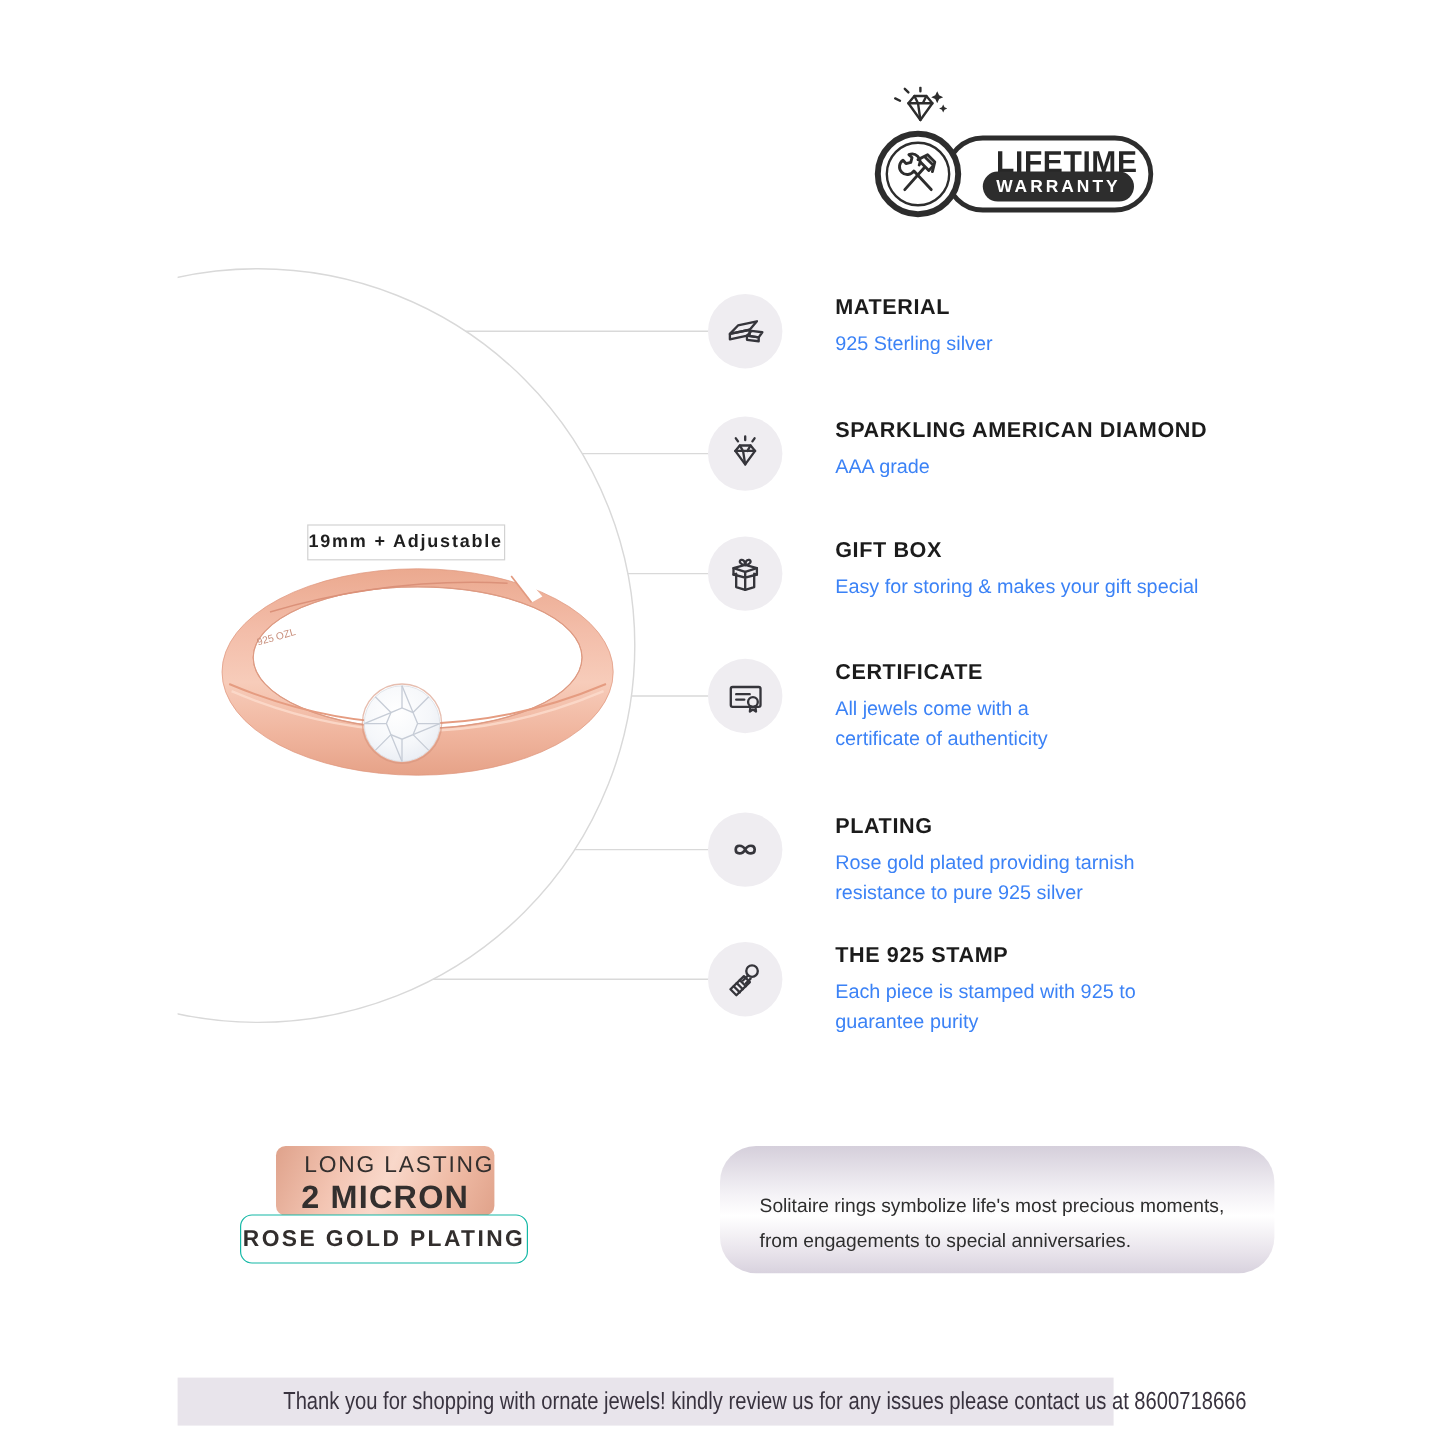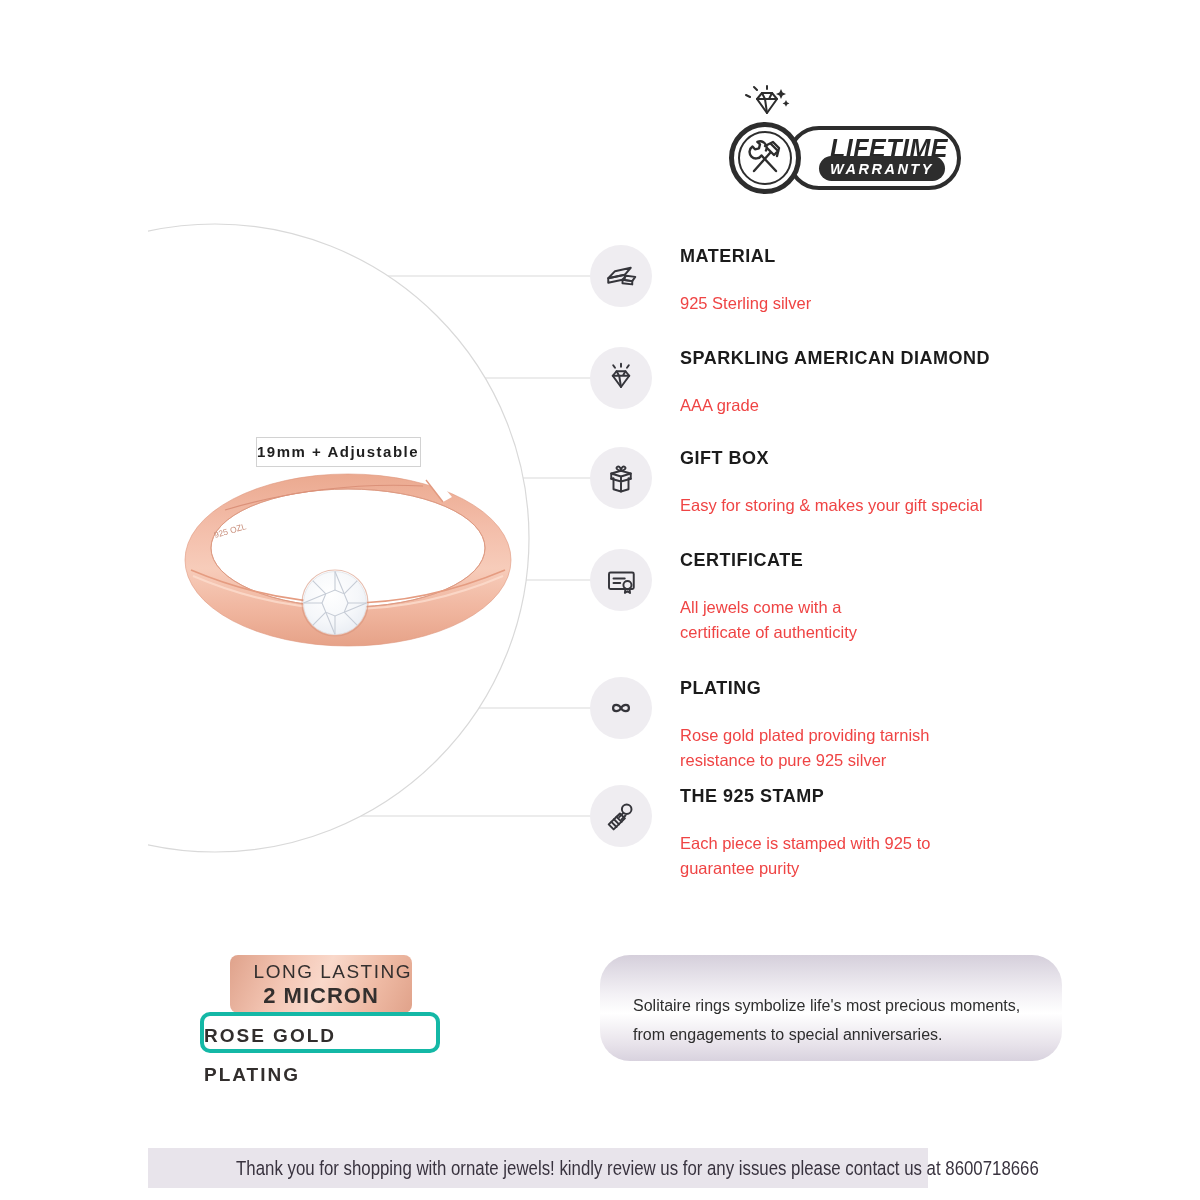--- a/index.html
+++ b/index.html
@@ -4,54 +4,54 @@
 <style>
   html,body{margin:0;padding:0;background:#ffffff;}
   .page{position:relative;width:1200px;height:1200px;background:#ffffff;
         font-family:"Liberation Sans", sans-serif;overflow:hidden;}
   .content{position:absolute;left:148px;top:0;width:904px;height:1200px;}
 
   
   .connectors{position:absolute;left:0;top:0;z-index:1;}
 
   
-  .wb{position:absolute;left:575px;top:85px;width:270px;height:118px;z-index:3;font-style:italic;}
+  .wb{position:absolute;left:575px;top:72px;width:270px;height:118px;z-index:3;}
   .wb-sparkle{position:absolute;left:12px;top:0;}
   .wb-circle{position:absolute;left:6px;top:37px;width:72px;height:72px;border-radius:50%;
              background:#ffffff;border:5px solid #2d2d2d;box-sizing:border-box;z-index:2;}
   .wb-pill{position:absolute;left:64px;top:41px;width:174px;height:64px;background:#ffffff;
            border:4px solid #2d2d2d;border-radius:34px;box-sizing:border-box;z-index:1;}
   .wb-lifetime{position:absolute;left:38px;right:8px;top:3px;height:30px;line-height:30px;
                text-align:center;font-size:25px;font-weight:800;letter-spacing:.5px;color:#272727;}
   .wb-band{position:absolute;left:28px;right:12px;bottom:5px;height:25px;background:#2d2d2d;
            border-radius:13px;text-align:center;line-height:26px;color:#ffffff;font-size:14.5px;
            font-weight:800;letter-spacing:2.5px;}
 
   
   .size-label{position:absolute;left:108px;top:437px;width:165px;height:30px;z-index:3;
               background:#ffffff;border:1px solid #d2d2d2;box-sizing:border-box;text-align:left;
               line-height:28px;font-size:15px;font-weight:600;letter-spacing:1.5px;color:#1f1f1f;}
   .ring-svg{position:absolute;left:15px;top:468px;z-index:2;}
 
   
-  .feature{position:absolute;left:442px;display:flex;gap:28px;z-index:2;}
+  .feature{position:absolute;left:442px;display:flex;gap:44px;z-index:2;}
   .f-icon{width:62px;height:62px;border-radius:50%;background:#efedf1;flex:0 0 62px;
           display:flex;align-items:center;justify-content:center;}
   .f-text{padding-top:1px;max-width:400px;}
   .f-title{font-size:18px;font-weight:700;color:#1b1b1b;letter-spacing:.5px;}
-  .f-desc{margin-top:24px;font-size:16.5px;color:#ef4444;line-height:25px;white-space:pre-line;}
+  .f-desc{margin-top:8px;font-size:16.5px;color:#3b82f6;line-height:25px;white-space:pre-line;}
 
   
   .micron{position:absolute;left:82px;top:955px;width:182px;height:58px;border-radius:8px;z-index:2;
           background:linear-gradient(115deg,#dfa28b 0%,#f3c5b3 30%,#f9d8ca 50%,#eeb9a3 78%,#e0a28a 100%);
           text-align:center;color:#332f2e;}
   .micron-l1{font-size:19px;letter-spacing:1.5px;margin-top:6px;font-weight:500;text-align:right;}
-  .micron-l2{font-size:22px;font-weight:800;letter-spacing:1px;margin-top:0px;}
+  .micron-l2{font-size:27px;font-weight:800;letter-spacing:1px;margin-top:0px;}
   .rosegold{position:absolute;left:52px;top:1012px;width:240px;height:41px;border-radius:10px;z-index:2;
-            background:#ffffff;border:4px solid #14b8a6;box-sizing:border-box;
+            background:#ffffff;border:1px solid #14b8a6;box-sizing:border-box;text-align:center;
             line-height:39px;font-size:19px;font-weight:700;letter-spacing:2px;color:#322e2d;}
 
   
   .info-box{position:absolute;left:452px;top:955px;width:462px;height:106px;border-radius:30px;z-index:2;
             background:linear-gradient(180deg,#d5cfdb 0%,#f4f2f6 38%,#ffffff 55%,#e7e2ea 85%,#d8d2de 100%);}
   .info-text{padding:36px 30px 0 33px;font-size:16px;line-height:29px;color:#2e2e2e;white-space:pre-line;}
 
   
   .footer{position:absolute;left:0;top:1148px;width:780px;height:40px;background:#e8e4eb;z-index:2;
           text-align:center;}

